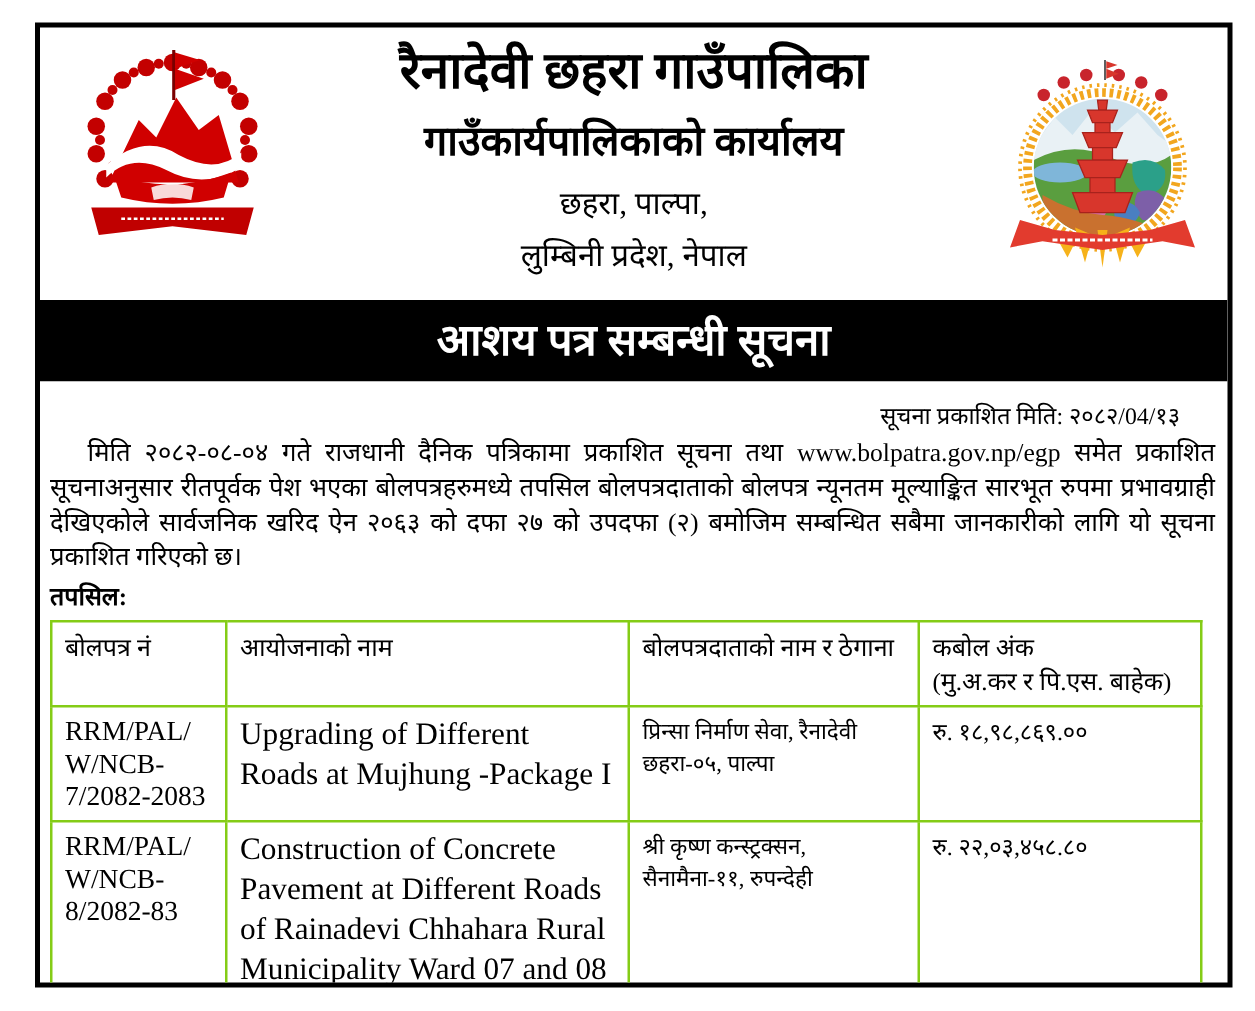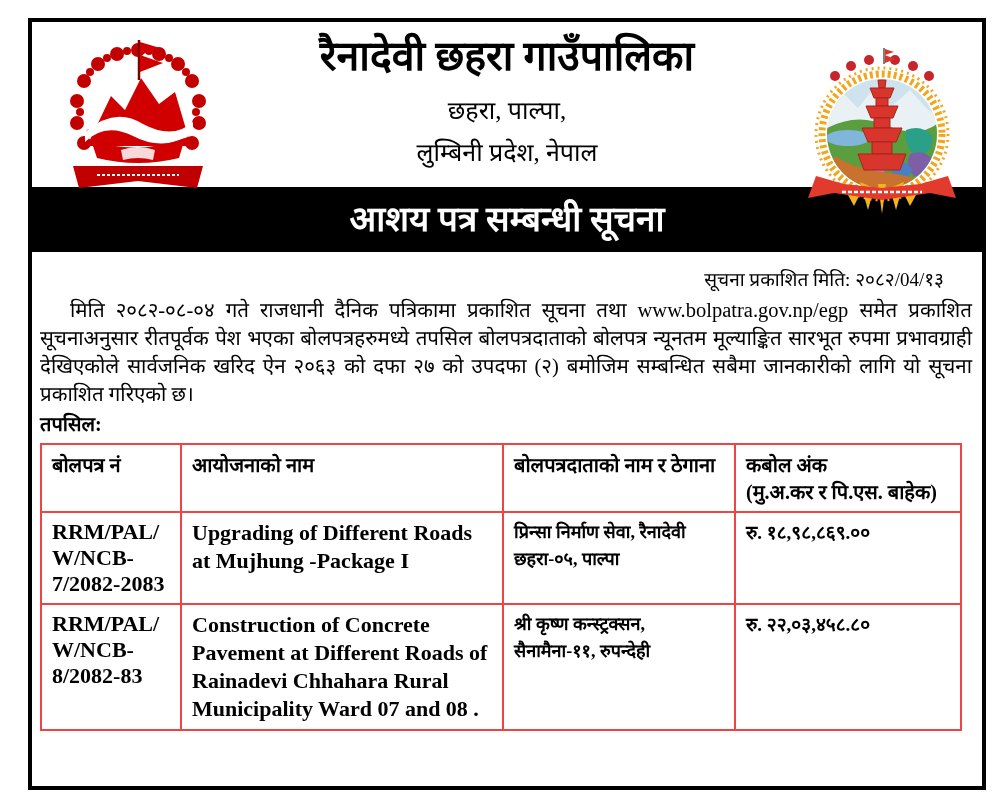--- a/index.html
+++ b/index.html
@@ -30,30 +30,30 @@
   .body-text {
     font-size:20.5px; line-height:1.36; text-align:justify;
     margin:5px 10px 0 8px; text-indent:30px;
   }
   .details-label { font-weight:bold; font-size:20px; margin:2px 8px 0 8px; }
   table.bids {
     table-layout:fixed; border-collapse:collapse; width:920px;
     margin:6px 0 0 8px;
   }
   table.bids th, table.bids td {
-    border:2px solid #ef4444; vertical-align:top; text-align:left;
-    padding:6px 10px; font-weight:bold;
+    border:2px solid #84cc16; vertical-align:top; text-align:left;
+    padding:6px 10px; font-weight:normal;
   }
   tr.head-row { height:62px; }
   tr.head-row th { font-size:20px; }
   tr.row-1 { height:82px; }
   tr.row-2 { height:112px; }
   .preline { white-space:pre-line; }
   .cell-id  { font-size:22px; white-space:pre-line; }
-  .cell-en  { font-size:22px; line-height:1.27; }
+  .cell-en  { font-size:25px; line-height:1.27; }
   .cell-np  { font-size:18px; line-height:1.45; }
   .cell-amt { font-size:19px; }
 </style>
 </head>
 <body>
 
 <div class="page">
   <div class="frame">
 
     <div class="logo logo-left">
@@ -152,20 +152,21 @@
           <path d="M112 160 L124 138 L106 148 Z"></path>
         </g>
 
         <path d="M18 130 L46 138 L84 142 L122 138 L150 130 L158 152 L132 147 L84 154 L36 147 L10 152 Z" fill="#e23b2e"></path>
         <line x1="44" y1="146" x2="124" y2="146" stroke="#ffffff" stroke-width="2.5" stroke-dasharray="4 2"></line>
       </svg>
     </div>
 
     <div class="titles">
       <div class="t1">रैनादेवी छहरा गाउँपालिका</div>
+      <div class="t2">गाउँकार्यपालिकाको कार्यालय</div>
       <div class="t3">छहरा, पाल्पा,</div>
       <div class="t4">लुम्बिनी प्रदेश, नेपाल</div>
     </div>
 
     <div class="banner">आशय पत्र सम्बन्धी सूचना</div>
 
     <div class="meta">सूचना प्रकाशित मिति: २०८२/04/१३</div>
 
     <div class="body-text">मिति २०८२-०८-०४ गते राजधानी दैनिक पत्रिकामा प्रकाशित सूचना तथा www.bolpatra.gov.np/egp समेत प्रकाशित सूचनाअनुसार रीतपूर्वक पेश भएका बोलपत्रहरुमध्ये तपसिल बोलपत्रदाताको बोलपत्र न्यूनतम मूल्याङ्कित सारभूत रुपमा प्रभावग्राही देखिएकोले सार्वजनिक खरिद ऐन २०६३ को दफा २७ को उपदफा (२) बमोजिम सम्बन्धित सबैमा जानकारीको लागि यो सूचना प्रकाशित गरिएको छ।</div>
 

